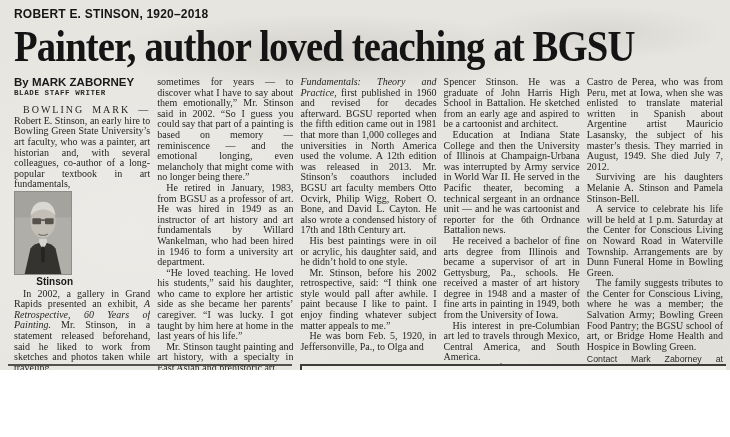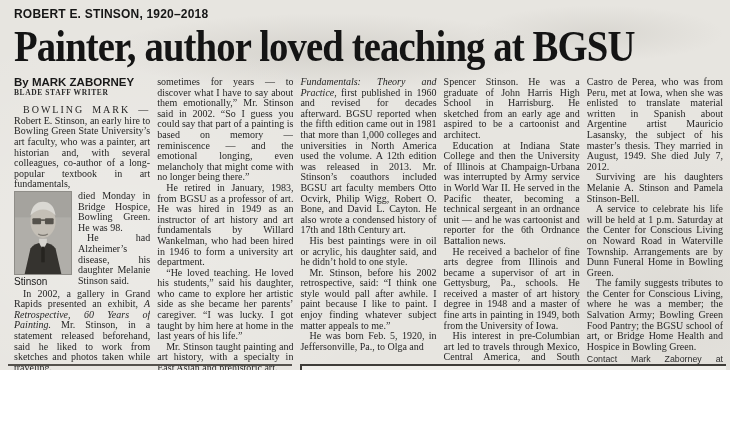--- a/index.html
+++ b/index.html
@@ -30,31 +30,31 @@
     transform: scaleX(0.88); transform-origin: 0 50%;
     white-space: nowrap;
   }
   .columns {
     display:flex; gap:7px;
     padding: 0 7px 0 14px;
     height: 334px; overflow:hidden;
   }
   .col { flex:1 1 0; overflow:hidden; font-size:10px; line-height:10.6px; text-align:justify; }
   .byline-author { font-family:"Liberation Sans", sans-serif; font-weight:700; font-size:11.5px; color:#181818; }
-  .byline-role  { font-family:Liberation Serif, serif; font-weight:700; font-size:7.5px; letter-spacing:0.6px; color:#2a2a2a; margin-bottom:7px; }
+  .byline-role  { font-family:Liberation Mono, monospace; font-weight:700; font-size:7.5px; letter-spacing:0.6px; color:#2a2a2a; margin-bottom:7px; }
   .para { margin:0; }
   .indent { text-indent:9px; }
   .dateline { letter-spacing:2px; }
   .ital { font-style: italic; }
   .photo-row { display:flex; gap:5px; margin:1px 0 1px 0; }
   .photo-block { margin:0; width:59px; flex:0 0 59px; }
   .photo { width:58px; height:84px; border:1px solid #8f8d88; display:block; }
   .photo-caption {
-    font-family:"Liberation Sans", sans-serif; font-weight:400;
-    font-size:10px; text-align:left; color:#181818; margin-top:2px;
+    font-family:"Liberation Sans", sans-serif; font-weight:700;
+    font-size:10px; text-align:right; color:#181818; margin-top:2px;
   }
   .photo-side { flex:1 1 auto; }
   .contact {
     font-family:"Liberation Sans", sans-serif;
     font-size:8.8px; line-height:13px; color:#2c2c2c; margin-top:1px;
   }
   .rule-left {
     position:absolute; left:8px; bottom:4px; width:284px; height:2px; background:#55524d;
   }
   .box-corner {
@@ -91,24 +91,20 @@
             <rect x="27.2" y="56" width="3.6" height="16" fill="#262420"></rect>
             <ellipse cx="29" cy="30" rx="13" ry="17" fill="#c4bfb6"></ellipse>
             <path d="M16 24 Q18 10 29 10 Q40 10 42 24 Q36 18 29 18 Q22 18 16 24 Z" fill="#dad8d3"></path>
             <rect x="18" y="27" width="9" height="6" rx="1" fill="#55524c"></rect>
             <rect x="31" y="27" width="9" height="6" rx="1" fill="#55524c"></rect>
             <rect x="27" y="28" width="4" height="1.6" fill="#55524c"></rect>
             <path d="M24 43 Q29 46 34 43" stroke="#7a766f" stroke-width="1.2" fill="none"></path>
           </svg>
           <figcaption class="photo-caption">Stinson</figcaption>
         </figure>
-        <div class="photo-side">
-          <p class="para">died Monday in Bridge Hospice, Bowling Green. He was 98.</p>
-          <p class="para indent">He had Alzheimer’s disease, his daughter Melanie Stinson said.</p>
-        </div>
       </div>
       <p class="para indent"><span>In 2002, a gallery in Grand Rapids presented an exhibit, </span><span class="ital">A Retrospective, 60 Years of Painting.</span><span> Mr. Stinson, in a statement released beforehand, said he liked to work from sketches and photos taken while traveling.</span></p>
       <p class="para indent">“I often digest my feelings fifth the places I’ve been —</p>
     </div>
 
     <div class="col">
       <p class="para">sometimes for years — to discover what I have to say about them emotionally,” Mr. Stinson said in 2002. “So I guess you could say that part of a painting is based on memory — reminiscence — and the emotional longing, even melancholy that might come with no longer being there.”</p>
       <p class="para indent">He retired in January, 1983, from BGSU as a professor of art. He was hired in 1949 as an instructor of art history and art fundamentals by Willard Wankelman, who had been hired in 1946 to form a university art department.</p>
       <p class="para indent">“He loved teaching. He loved his students,” said his daughter, who came to explore her artistic side as she became her parents’ caregiver. “I was lucky. I got taught by him here at home in the last years of his life.”</p>
       <p class="para indent">Mr. Stinson taught painting and art history, with a specialty in East Asian and prehistoric art.</p>
@@ -116,21 +112,21 @@
     </div>
 
     <div class="col">
       <p class="para"><span class="ital">Fundamentals: Theory and Practice,</span><span> first published in 1960 and revised for decades afterward. BGSU reported when the fifth edition came out in 1981 that more than 1,000 colleges and universities in North America used the volume. A 12th edition was released in 2013. Mr. Stinson’s coauthors included BGSU art faculty members Otto Ocvirk, Philip Wigg, Robert O. Bone, and David L. Cayton. He also wrote a condensed history of 17th and 18th Century art.</span></p>
       <p class="para indent">His best paintings were in oil or acrylic, his daughter said, and he didn’t hold to one style.</p>
       <p class="para indent">Mr. Stinson, before his 2002 retrospective, said: “I think one style would pall after awhile. I paint because I like to paint. I enjoy finding whatever subject matter appeals to me.”</p>
       <p class="para indent">He was born Feb. 5, 1920, in Jeffersonville, Pa., to Olga and</p>
     </div>
 
     <div class="col">
-      <p class="para">Spencer Stinson. He was a graduate of John Harris High School in Harrisburg. He sketched from an early age and aspired to be a cartoonist and architect.</p>
+      <p class="para">Spencer Stinson. He was a graduate of John Harris High School in Battalion. He sketched from an early age and aspired to be a cartoonist and architect.</p>
       <p class="para indent">Education at Indiana State College and then the University of Illinois at Champaign-Urbana was interrupted by Army service in World War II. He served in the Pacific theater, becoming a technical sergeant in an ordnance unit — and he was cartoonist and reporter for the 6th Ordnance Battalion news.</p>
       <p class="para indent">He received a bachelor of fine arts degree from Illinois and became a supervisor of art in Gettysburg, Pa., schools. He received a master of art history degree in 1948 and a master of fine arts in painting in 1949, both from the University of Iowa.</p>
       <p class="para indent">His interest in pre-Columbian art led to travels through Mexico, Central America, and South America.</p>
       <p class="para indent">He and the former Nilda</p>
     </div>
 
     <div class="col">
       <p class="para">Castro de Perea, who was from Peru, met at Iowa, when she was enlisted to translate material written in Spanish about Argentine artist Mauricio Lasansky, the subject of his master’s thesis. They married in August, 1949. She died July 7, 2012.</p>
       <p class="para indent">Surviving are his daughters Melanie A. Stinson and Pamela Stinson-Bell.</p>
       <p class="para indent">A service to celebrate his life will be held at 1 p.m. Saturday at the Center for Conscious Living on Noward Road in Waterville Township. Arrangements are by Dunn Funeral Home in Bowling Green.</p>

